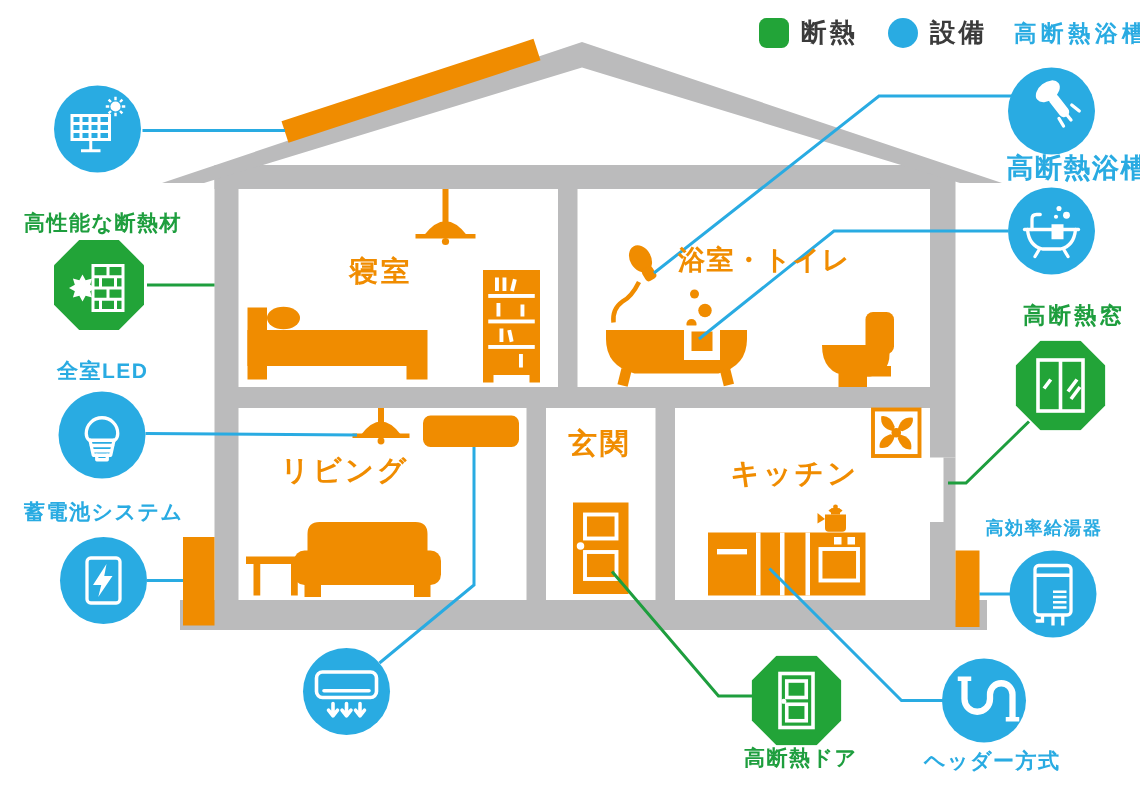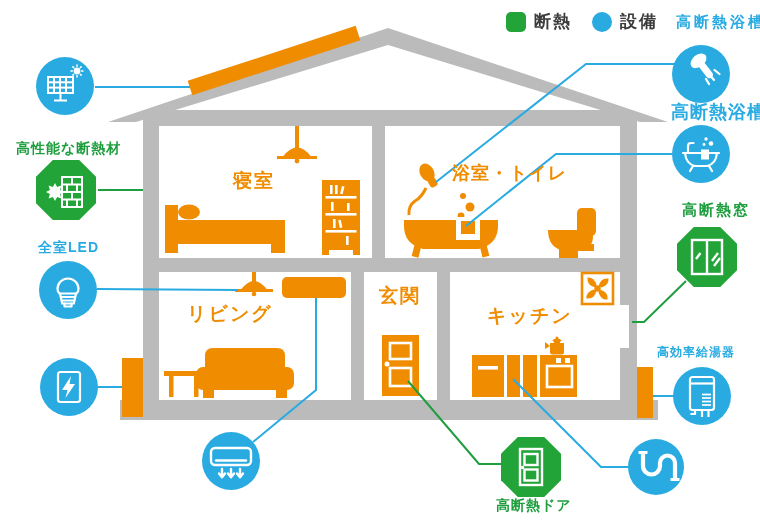--- a/index.html
+++ b/index.html
@@ -197,25 +197,27 @@
   </div>
 
   <div class="room-label" style="left:233px;top:168px;">寝室</div>
   <div class="room-label" style="left:187px;top:301px;">リビング</div>
   <div class="room-label" style="left:452px;top:161px;font-size:18px;letter-spacing:1px;">浴室・トイレ</div>
   <div class="room-label" style="left:379px;top:283px;">玄関</div>
   <div class="room-label" style="left:487px;top:303px;">キッチン</div>
 
   <div class="feat-label green" style="left:16px;top:140px;">高性能な断熱材</div>
   <div class="feat-label blue" style="left:38px;top:239px;">全室LED</div>
+  <div class="feat-label blue" style="left:16px;top:333px;">蓄電池システム</div>
   <div class="feat-label blue" style="left:676px;top:13px;font-size:15px;letter-spacing:3px;">高断熱浴槽</div>
   <div class="feat-label blue" style="left:671px;top:100px;font-size:18px;">高断熱浴槽</div>
   <div class="feat-label green" style="left:682px;top:201px;font-size:15px;letter-spacing:2px;">高断熱窓</div>
   <div class="feat-label blue" style="left:657px;top:344px;font-size:12px;">高効率給湯器</div>
   <div class="feat-label green" style="left:496px;top:497px;">高断熱ドア</div>
+  <div class="feat-label blue" style="left:616px;top:499px;">ヘッダー方式</div>
 
   <div class="badge circle" style="left:36px;top:57px;width:58px;height:58px;">
     <svg width="56" height="56" viewBox="0 0 56 56">
       <g fill="none" stroke="#fff" stroke-width="2">
         <rect x="11" y="19" width="25" height="16"></rect>
         <line x1="11" y1="24.3" x2="36" y2="24.3"></line>
           <line x1="11" y1="29.6" x2="36" y2="29.6"></line>
         <line x1="17" y1="19" x2="17" y2="35"></line>
           <line x1="23" y1="19" x2="23" y2="35"></line>
           <line x1="29" y1="19" x2="29" y2="35"></line>

